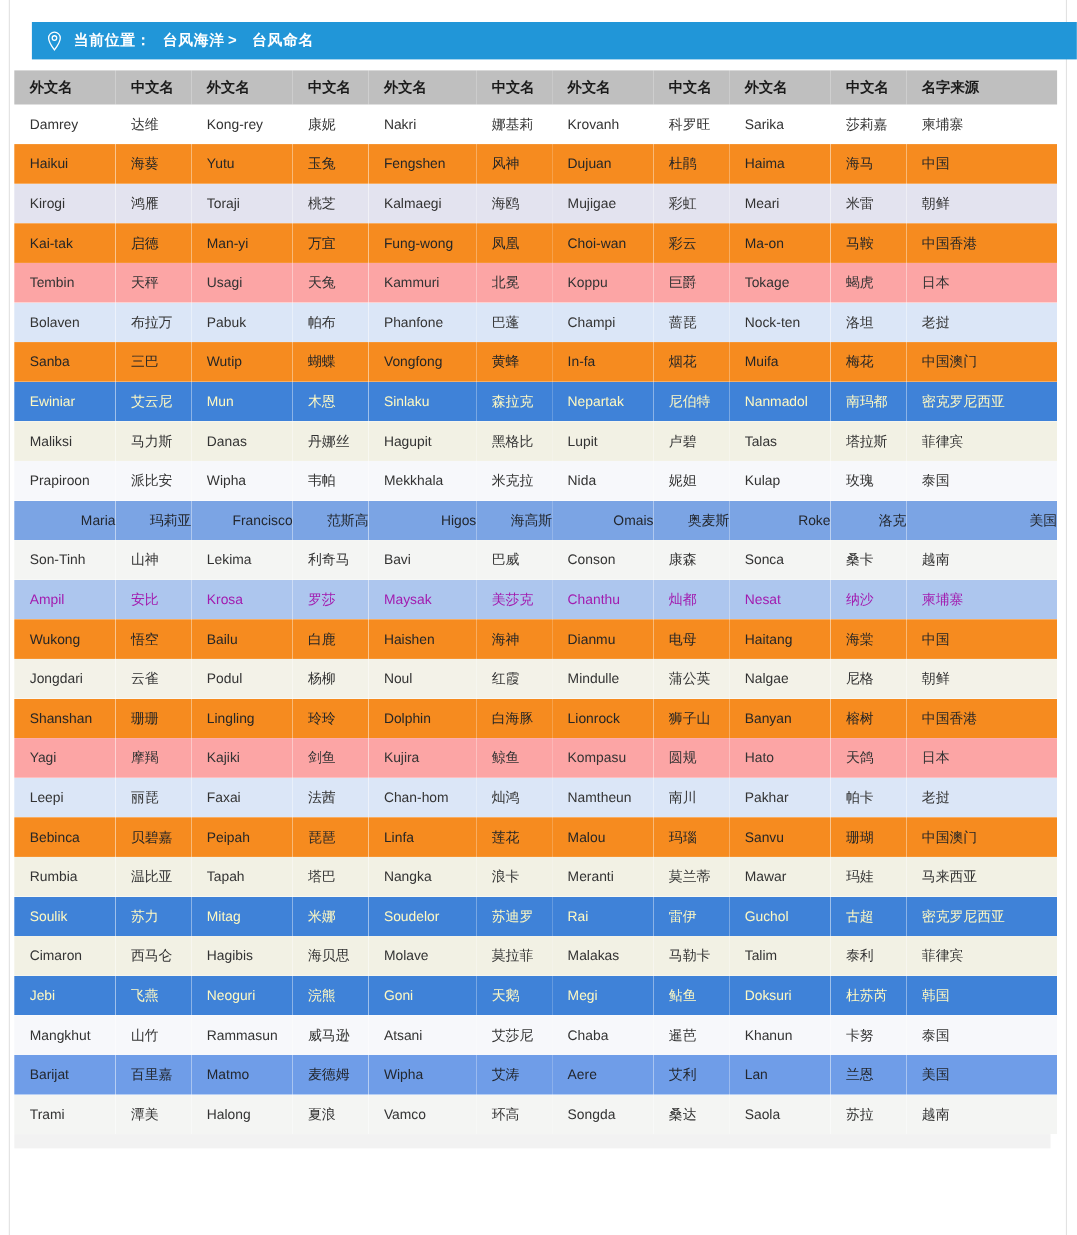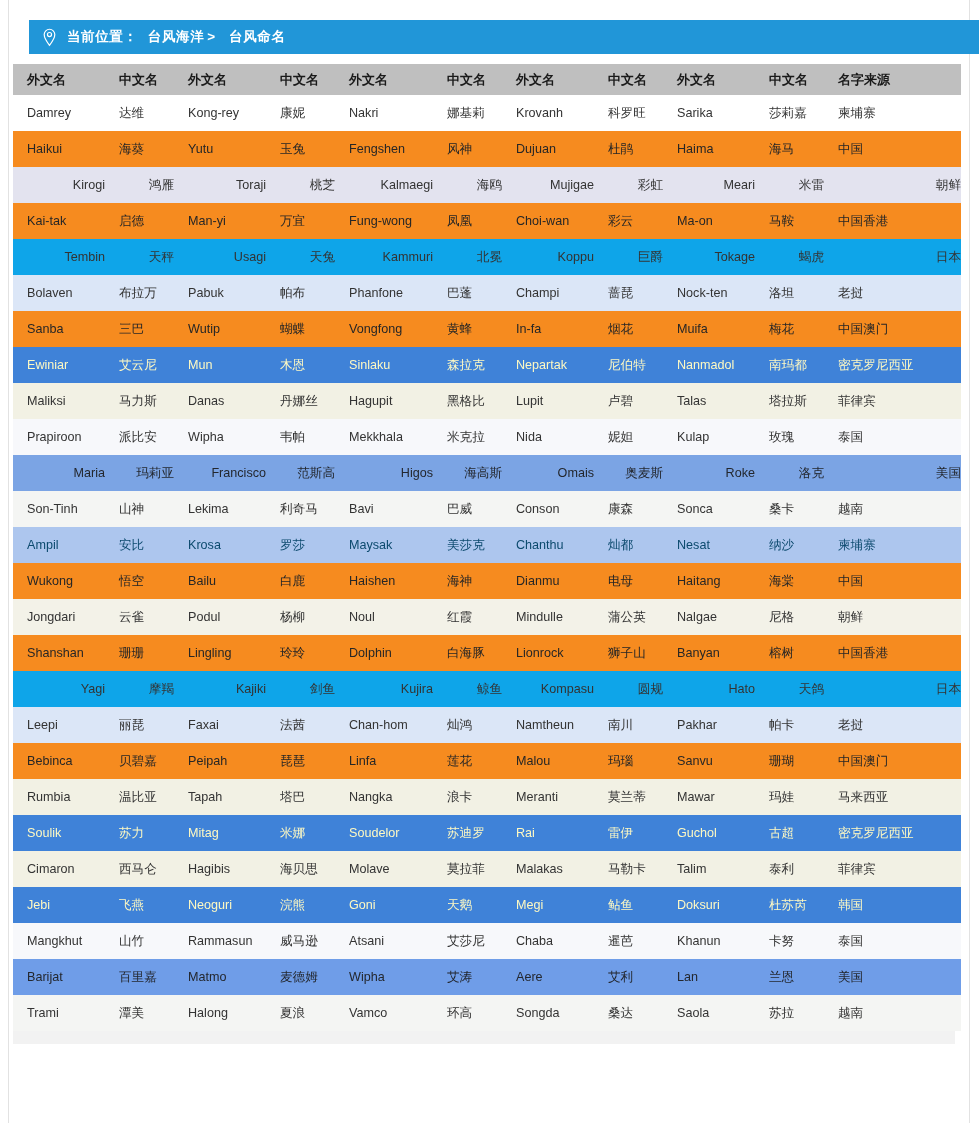--- a/index.html
+++ b/index.html
@@ -91,27 +91,27 @@
   }
   
   table.names col.c-en { width: 92px; }
   table.names col.c-cn { width: 69px; }
   table.names col.c-en3 { width: 98px; }
   table.names col.c-src { width: 137px; }
 
   
   tr.r-white   td { background: #ffffff; }
   tr.r-orange  td { background: #f68b1f; color: #262626; }
-  tr.r-lav     td { background: #e3e3ef; text-align: right; }
-  tr.r-ghost   td { background: #0ea5e9; text-align: right; }
+  tr.r-lav     td { background: #e3e3ef; }
+  tr.r-ghost   td { background: #fca5a5; }
   tr.r-paleblue td { background: #dbe6f7; }
   tr.r-cream   td { background: #f2f1e4; }
   tr.r-blue    td { background: #3f82d8; color: #fef9c3; }
   tr.r-midblue td { background: #7ba4e4; color: #23272e; text-align: right; }
-  tr.r-softblue td { background: #adc6ee; color: #0c4a6e; margin-left: 44px; }
+  tr.r-softblue td { background: #adc6ee; color: #a21caf; margin-left: 44px; }
   tr.r-offwhite td { background: #f4f5f3; }
   tr.r-snow    td { background: #f7f8fb; }
   tr.r-blue2   td { background: #6f9de8; color: #23272e; }
   tr.r-ivory   td { background: #f3f2e8; }
 
   .table-bottom-pad {
     height: 13px;
     background: #f2f2f2;
     width: 942px;
   }

